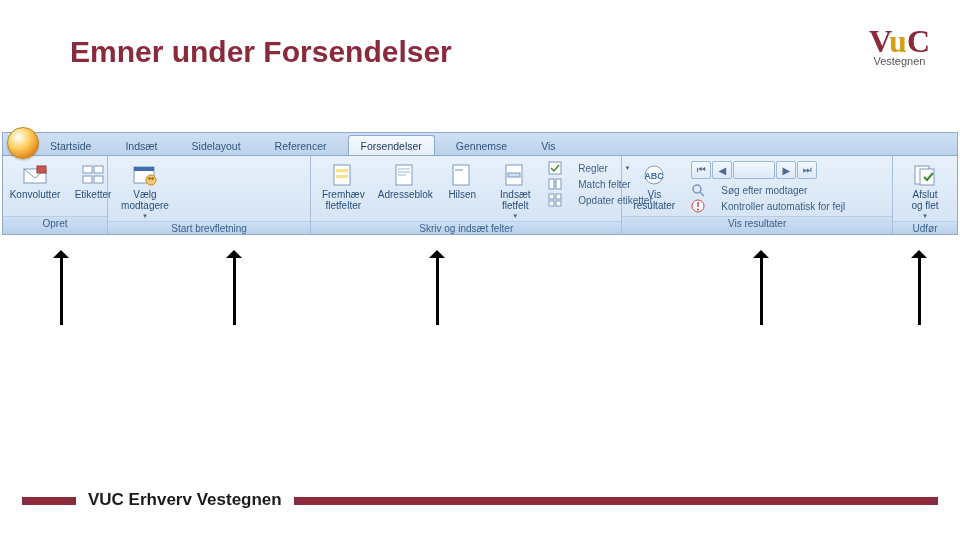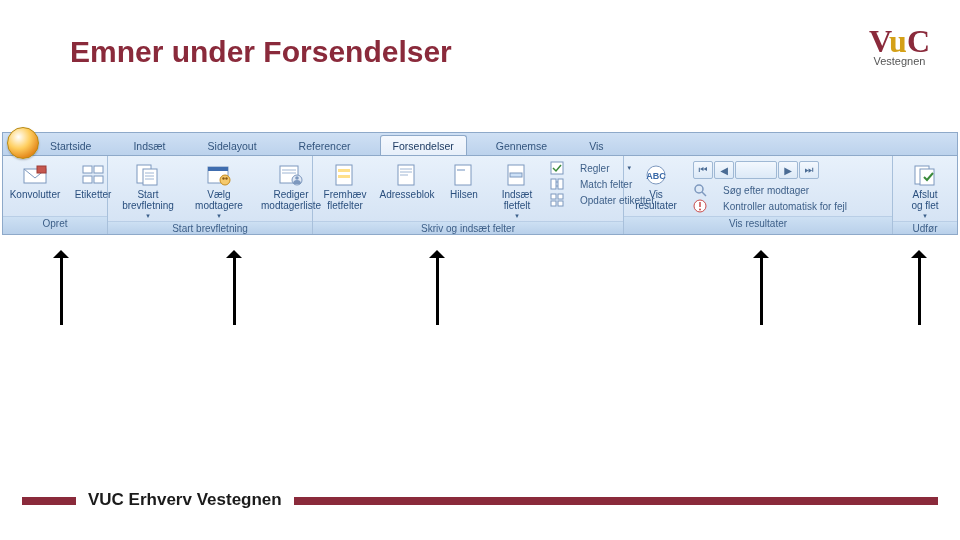--- a/index.html
+++ b/index.html
@@ -5,21 +5,21 @@
   html,body{margin:0;padding:0;width:960px;height:540px;font-family:"Segoe UI",Tahoma,Arial,sans-serif;background:#fff;overflow:hidden}
   .slide{position:relative;width:960px;height:396px}
   .title{position:absolute;left:70px;top:35px;font-size:30px;font-weight:700;color:#8a2a3b}
   .logo{position:absolute;right:30px;top:25px;text-align:center}
   .logo .word{font-family:"Comic Sans MS","Segoe Script",cursive;font-size:32px;font-weight:700;color:#8a2a3b;line-height:1}
   .logo .word .c{color:#D4A017}
   .logo .sub{font-size:11px;color:#555;margin-top:-2px}
 
   
   .ribbon{position:absolute;left:2px;right:2px;top:132px;display:flex;flex-direction:column;border:1px solid #8ea9c9;font-size:10.5px;color:#2a4f7e}
-  .tabs{display:flex;align-items:flex-end;height:22px;background:linear-gradient(#cfe0f4,#bcd2ec);border-bottom:1px solid #8ea9c9;padding-left:34px;gap:16px}
+  .tabs{display:flex;align-items:flex-end;height:22px;background:linear-gradient(#cfe0f4,#bcd2ec);border-bottom:1px solid #8ea9c9;padding-left:34px;gap:8px}
   .office-btn{position:absolute;left:4px;top:-6px;width:30px;height:30px;border-radius:50%;background:radial-gradient(circle at 35% 30%,#fff,#ffcf60 40%,#e4881b 75%);border:1px solid #b88910;box-shadow:0 1px 2px rgba(0,0,0,.25)}
   .tab{padding:4px 12px 3px;border:1px solid transparent;border-bottom:none;border-radius:3px 3px 0 0;cursor:pointer;color:#33557e}
   .tab.active{background:linear-gradient(#f5f9fe,#e7effa);border-color:#8ea9c9;color:#1f3c63;font-weight:400}
 
   .groups{display:flex;height:78px;background:linear-gradient(#e8f1fb,#d2e1f3)}
   .group{display:flex;flex-direction:column;border-right:1px solid #a8c0db;position:relative}
   .group-body{display:flex;align-items:flex-start;flex:1;padding:3px 3px 0}
   .group-label{height:16px;text-align:center;font-size:10px;color:#3d5f88;background:linear-gradient(#cde0f3,#b9d0ea);border-top:1px solid #b9cee6;padding-top:1px}
 
   .btn{display:flex;flex-direction:column;align-items:center;justify-content:center;padding:2px 4px 0;min-width:48px;text-align:center;cursor:pointer;border:1px solid transparent;border-radius:2px}
@@ -92,61 +92,33 @@
                 </svg>
             </span>
             <span class="lbl">Etiketter</span>
           </div>
         </div>
         <div class="group-label">Opret</div>
       </div>
 
       <div class="group" style="width:204px">
         <div class="group-body">
-          <div class="btn" style="min-width:64px">
-            <span class="ico">
-              <svg viewBox="0 0 26 24">
-                  <rect x="2" y="2" width="14" height="18" fill="#fff" stroke="#7d98be"></rect>
-                  <rect x="8" y="6" width="14" height="16" fill="#fff" stroke="#7d98be"></rect>
-                  <line x1="10" y1="10" x2="19" y2="10" stroke="#9fb6d4"></line>
-                  <line x1="10" y1="13" x2="19" y2="13" stroke="#9fb6d4"></line>
-                  <line x1="10" y1="16" x2="19" y2="16" stroke="#9fb6d4"></line>
-                </svg>
-            </span>
-            <span class="lbl">Start
-brevfletning</span>
-            <span class="dd">▾</span>
-          </div>
           <div class="btn" style="min-width:58px">
             <span class="ico">
               <svg viewBox="0 0 26 24">
                   <rect x="2" y="4" width="20" height="16" fill="#fff" stroke="#7d98be"></rect>
                   <rect x="2" y="4" width="20" height="4" fill="#3f6daf"></rect>
                   <circle cx="19" cy="17" r="5" fill="#f5c96d" stroke="#c58b1f"></circle>
                   <circle cx="17.5" cy="15.5" r="1.2" fill="#8a5a12"></circle>
                   <circle cx="20.5" cy="15.5" r="1.2" fill="#8a5a12"></circle>
                 </svg>
             </span>
             <span class="lbl">Vælg
 modtagere</span>
             <span class="dd">▾</span>
-          </div>
-          <div class="btn" style="min-width:66px">
-            <span class="ico">
-              <svg viewBox="0 0 26 24">
-                  <rect x="2" y="3" width="18" height="17" fill="#fff" stroke="#7d98be"></rect>
-                  <line x1="4" y1="7" x2="18" y2="7" stroke="#9fb6d4"></line>
-                  <line x1="4" y1="10" x2="18" y2="10" stroke="#9fb6d4"></line>
-                  <circle cx="19" cy="17" r="5" fill="#e1e9f5" stroke="#7d98be"></circle>
-                  <circle cx="19" cy="15" r="1.8" fill="#7d98be"></circle>
-                  <path d="M15 21 a4 4 0 0 1 8 0" fill="#7d98be"></path>
-                </svg>
-            </span>
-            <span class="lbl">Rediger
-modtagerliste</span>
           </div>
         </div>
         <div class="group-label">Start brevfletning</div>
       </div>
 
       <div class="group" style="width:310px">
         <div class="group-body">
           <div class="btn">
             <span class="ico">
               <svg viewBox="0 0 26 24">

